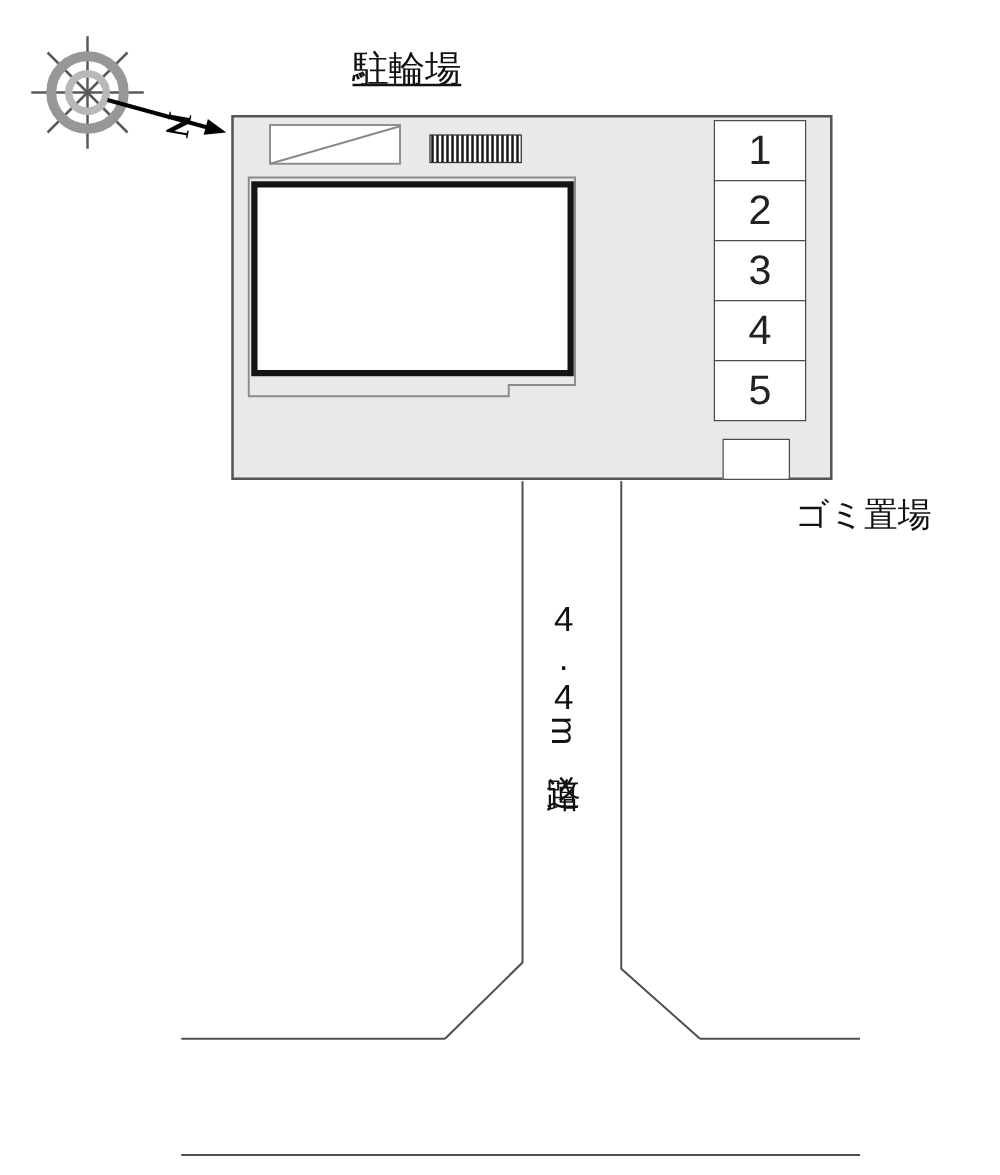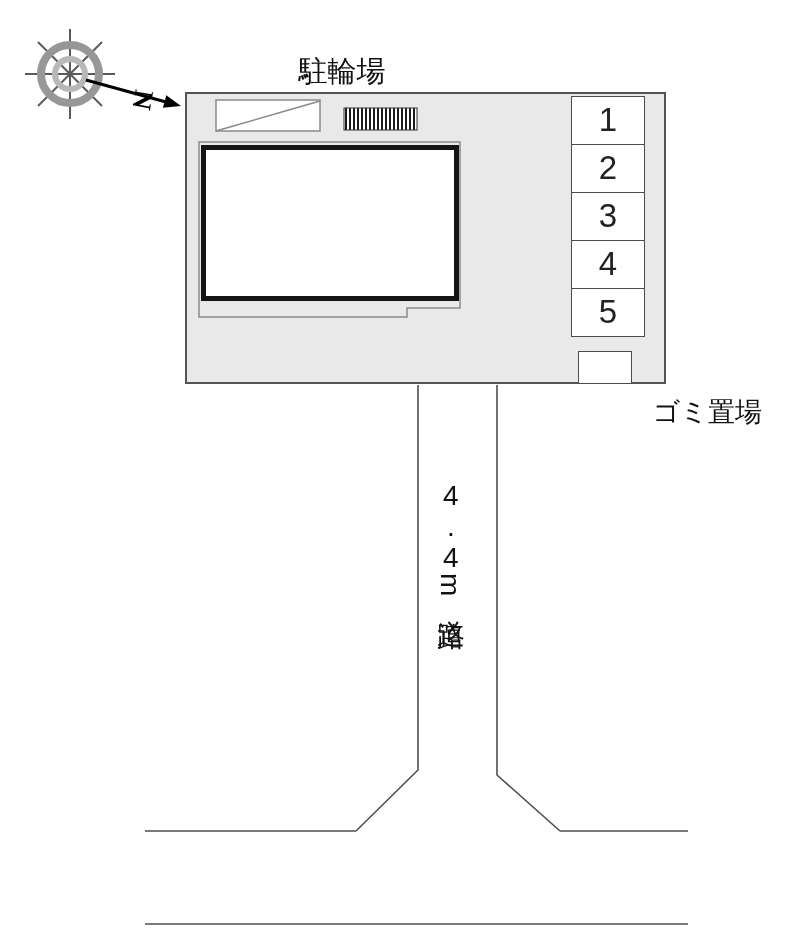--- a/index.html
+++ b/index.html
@@ -66,29 +66,29 @@
     left: 0; top: 0;
     pointer-events: none;
   }
   
   .label {
     position: absolute;
     color: #111;
     white-space: nowrap;
   }
   .label-bicycle {
-    left: 282px; top: 52px;
+    left: 282px; top: 36px;
     width: 120px;
-    text-align: center;
     font-size: 29px;
+    text-decoration: underline;
   }
   .label-garbage {
     left: 636px; top: 394px;
     width: 126px;
-    text-align: right;
+    text-align: left;
     font-size: 27px;
   }
   .label-bottom-road {
     left: 377px; top: 852px;
     width: 110px;
     text-align: center;
     font-size: 30px;
     letter-spacing: 4px;
   }
   .label-vertical-road {

